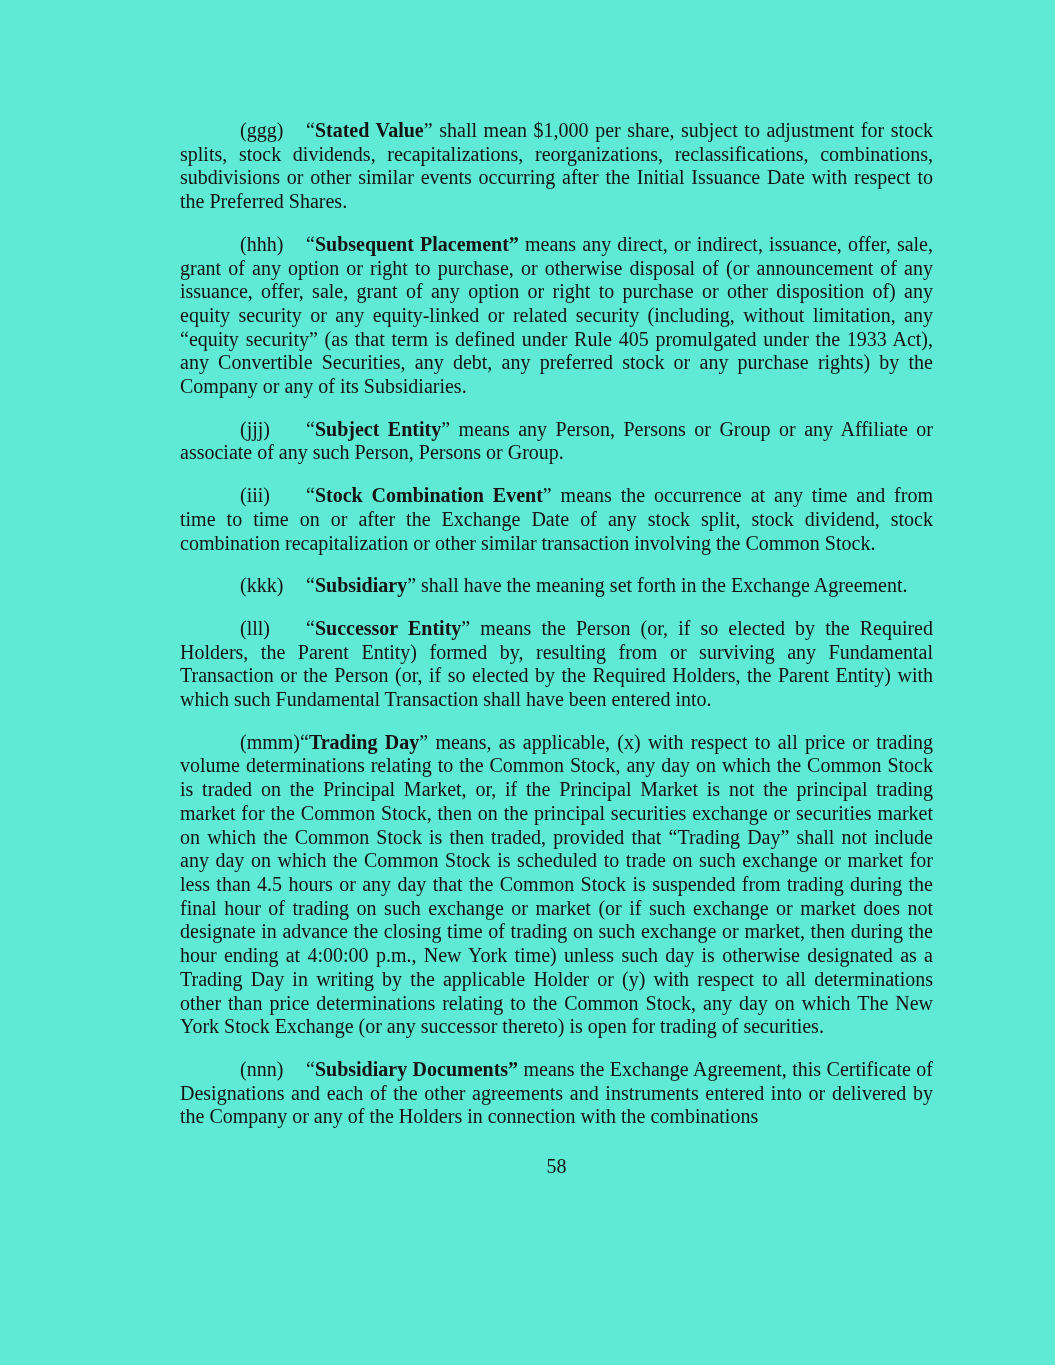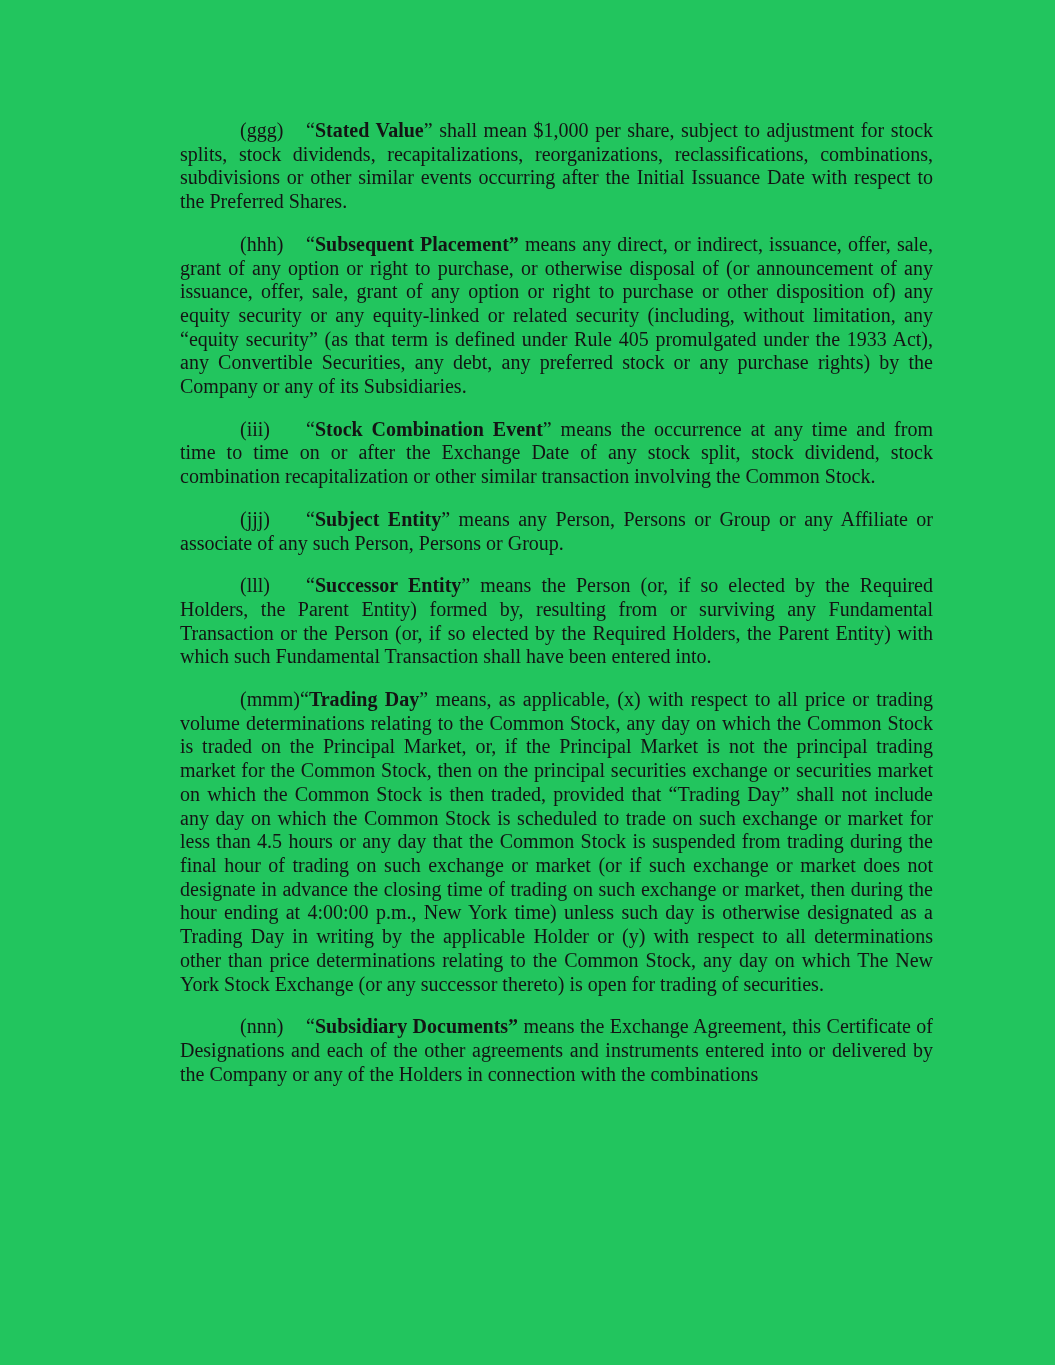--- a/index.html
+++ b/index.html
@@ -11,21 +11,21 @@
     height: 1365px;
     background: #ffffff;
     position: relative;
     font-family: "Liberation Serif", serif;
     color: #141414;
     overflow: hidden;
   }
   .page {
     position: absolute;
     inset: 0;
-    background: #22c55e;
+    background: #5eead4;
   }
   .text-block {
     position: absolute;
     left: 180px;
     top: 119px;
     width: 753px;
     font-size: 20px;
     line-height: 23.7px;
   }
   .para {
@@ -52,20 +52,22 @@
   }
 </style>
 </head>
 <body>
 
 <div class="page">
   <div class="text-block">
     <div id="paragraphs">
         <p class="para"><span class="para-label tab">(ggg)</span><span>“</span><span class="term">Stated Value</span><span>” shall mean $1,000 per share, subject to adjustment for stock splits, stock dividends, recapitalizations, reorganizations, reclassifications, combinations, subdivisions or other similar events occurring after the Initial Issuance Date with respect to the Preferred Shares.</span></p>
         <p class="para"><span class="para-label tab">(hhh)</span><span>“</span><span class="term">Subsequent Placement”</span><span> means any direct, or indirect, issuance, offer, sale, grant of any option or right to purchase, or otherwise disposal of (or announcement of any issuance, offer, sale, grant of any option or right to purchase or other disposition of) any equity security or any equity-linked or related security (including, without limitation, any “equity security” (as that term is defined under Rule 405 promulgated under the 1933 Act), any Convertible Securities, any debt, any preferred stock or any purchase rights) by the Company or any of its Subsidiaries.</span></p>
+        <p class="para"><span class="para-label tab">(jjj)</span><span>“</span><span class="term">Subject Entity</span><span>” means any Person, Persons or Group or any Affiliate or associate of any such Person, Persons or Group.</span></p>
         <p class="para"><span class="para-label tab">(iii)</span><span>“</span><span class="term">Stock Combination Event</span><span>” means the occurrence at any time and from time to time on or after the Exchange Date of any stock split, stock dividend, stock combination recapitalization or other similar transaction involving the Common Stock.</span></p>
-        <p class="para"><span class="para-label tab">(jjj)</span><span>“</span><span class="term">Subject Entity</span><span>” means any Person, Persons or Group or any Affiliate or associate of any such Person, Persons or Group.</span></p>
+        <p class="para"><span class="para-label tab">(kkk)</span><span>“</span><span class="term">Subsidiary</span><span>” shall have the meaning set forth in the Exchange Agreement.</span></p>
         <p class="para"><span class="para-label tab">(lll)</span><span>“</span><span class="term">Successor Entity</span><span>” means the Person (or, if so elected by the Required Holders, the Parent Entity) formed by, resulting from or surviving any Fundamental Transaction or the Person (or, if so elected by the Required Holders, the Parent Entity) with which such Fundamental Transaction shall have been entered into.</span></p>
         <p class="para"><span class="para-label">(mmm)</span><span>“</span><span class="term">Trading Day</span><span>” means, as applicable, (x) with respect to all price or trading volume determinations relating to the Common Stock, any day on which the Common Stock is traded on the Principal Market, or, if the Principal Market is not the principal trading market for the Common Stock, then on the principal securities exchange or securities market on which the Common Stock is then traded, provided that “Trading Day” shall not include any day on which the Common Stock is scheduled to trade on such exchange or market for less than 4.5 hours or any day that the Common Stock is suspended from trading during the final hour of trading on such exchange or market (or if such exchange or market does not designate in advance the closing time of trading on such exchange or market, then during the hour ending at 4:00:00 p.m., New York time) unless such day is otherwise designated as a Trading Day in writing by the applicable Holder or (y) with respect to all determinations other than price determinations relating to the Common Stock, any day on which The New York Stock Exchange (or any successor thereto) is open for trading of securities.</span></p>
         <p class="para"><span class="para-label tab">(nnn)</span><span>“</span><span class="term">Subsidiary Documents”</span><span> means the Exchange Agreement, this Certificate of Designations and each of the other agreements and instruments entered into or delivered by the Company or any of the Holders in connection with the combinations</span></p>
       </div>
+    <div class="page-number">58</div>
   </div>
 </div>
 
 </body></html>

